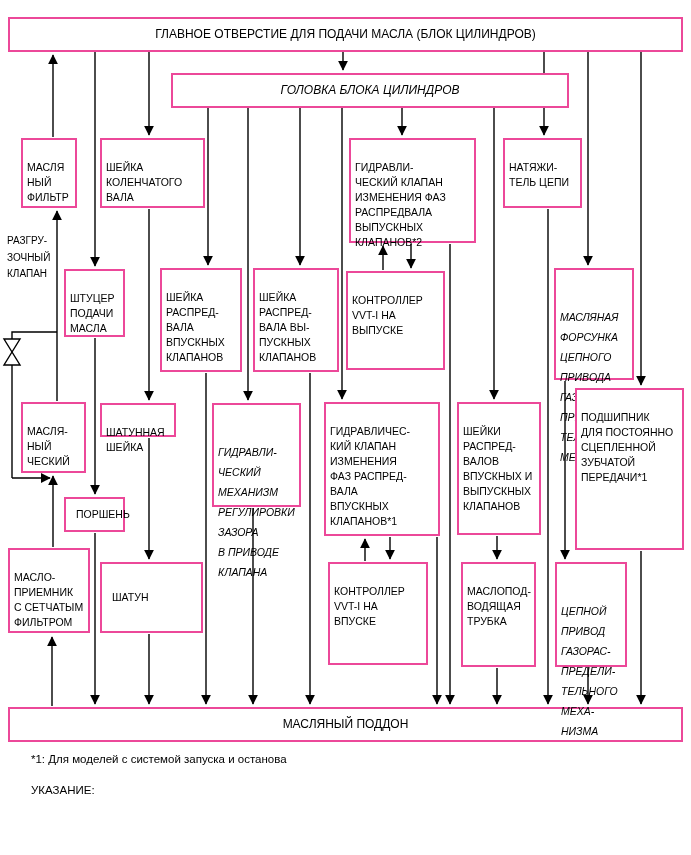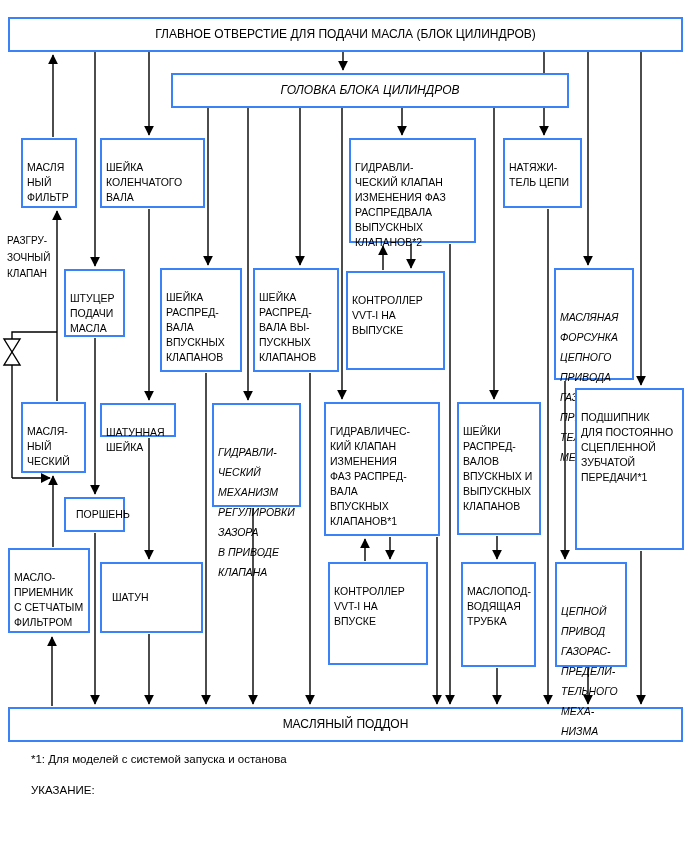--- a/index.html
+++ b/index.html
@@ -4,21 +4,21 @@
 <style>
   html,body{margin:0;padding:0;background:#fff;}
   .canvas{
     position:relative;width:691px;height:855px;background:#fff;
     font-family:"Liberation Sans","DejaVu Sans",sans-serif;color:#000;
     overflow:hidden;
   }
   svg.wires{position:absolute;left:0;top:0;z-index:1;}
   .box{
     position:absolute;z-index:2;box-sizing:border-box;
-    border:2px solid #3b82f6;background:#fff;
+    border:2px solid #ec4899;background:#fff;
     font-size:10.5px;line-height:15px;letter-spacing:0;
     padding:5px 4px;white-space:pre-line;
   }
   .box.tight{line-height:20px;padding:17px 4px;font-style:italic;}
   .box.banner{
     display:flex;align-items:center;justify-content:center;
     text-align:center;font-size:12px;padding:0;white-space:normal;
   }
   .box.vcenter{display:flex;align-items:center;padding:0 4px 0 10px;}
   .freelabel{

